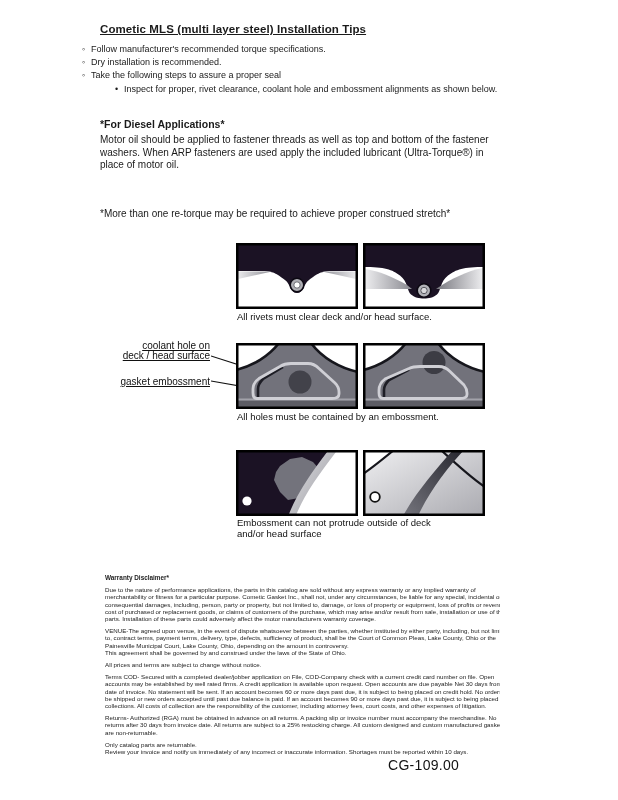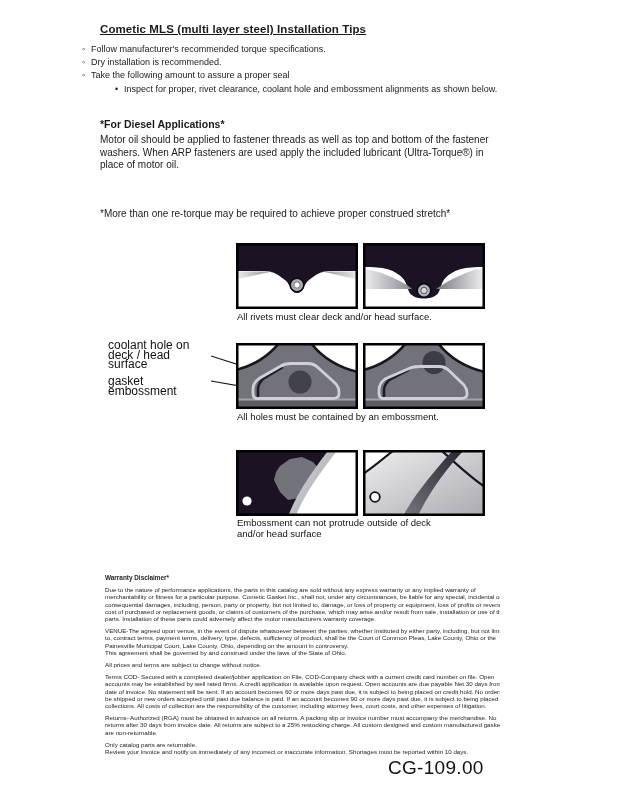--- a/index.html
+++ b/index.html
@@ -29,42 +29,42 @@
   .fig svg { display:block; width:122px; height:66px; }
   .fig-caption { left:237px; font-size:9.5px; line-height:10.5px; white-space:pre-line; color:#111; }
 
   .col-left { left:236px; }
   .col-right { left:363px;text-align:right; }
   .row1-label { top:228px; } .row1-img { top:243px; }
   .row2-label { top:328px; } .row2-img { top:343px; }
   .row3-label { top:435px; } .row3-img { top:450px; }
   .cap1 { top:312px; } .cap2 { top:412px; } .cap3 { top:518px; }
 
-  .callout { left:108px; width:102px; font-size:12px; line-height:9.5px;
-             white-space:pre-line; color:#111; }
+  .callout { left:108px; width:102px; font-size:10px; line-height:9.5px;
+             text-align:right; white-space:pre-line; color:#111;text-decoration:underline; }
   .co1 { top:341px; } .co2 { top:377px; }
   .leader-svg { left:211px; top:350px; width:95px; height:45px; }
 
   .legal { left:105px; top:574px; width:408px; font-size:6.2px; line-height:7.2px; color:#222; }
   .legal-h { font-weight:bold; font-size:6.4px; margin:0 0 5px 0; }
   .legal p { margin:0 0 5px 0; white-space:pre-line; }
 
-  .footer-code { left:388px; top:757px; font-size:19px; letter-spacing:0.3px; color:#111; }
+  .footer-code { left:388px; top:757px; font-size:14px; letter-spacing:0.3px; color:#111; }
 </style>
 </head>
 <body>
 
 <div class="page">
 
   <div class="abs title">Cometic MLS (multi layer steel) Installation Tips</div>
 
   <div class="abs tips">
     <div class="tip-line"><span class="b">◦</span><span>Follow manufacturer's recommended torque specifications.</span></div>
     <div class="tip-line"><span class="b">◦</span><span>Dry installation is recommended.</span></div>
-    <div class="tip-line"><span class="b">◦</span><span>Take the following amount to assure a proper seal</span></div>
+    <div class="tip-line"><span class="b">◦</span><span>Take the following steps to assure a proper seal</span></div>
     <div class="tip-line tip-sub"><span class="b">•</span><span>Inspect for proper, rivet clearance, coolant hole and embossment alignments as shown below.</span></div>
   </div>
 
   <div class="abs diesel-h">*For Diesel Applications*</div>
   <div class="abs body-p p1">Motor oil should be applied to fastener threads as well as top and bottom of the fastener washers. When ARP fasteners are used apply the included lubricant (Ultra-Torque®) in place of motor oil.</div>
   <div class="abs body-p note">*More than one re-torque may be required to achieve proper construed stretch*</div>
 
   <div class="abs fig-label col-left row1-label">RIGHT</div>
   <div class="abs fig-label col-right row1-label">WRONG</div>
 

